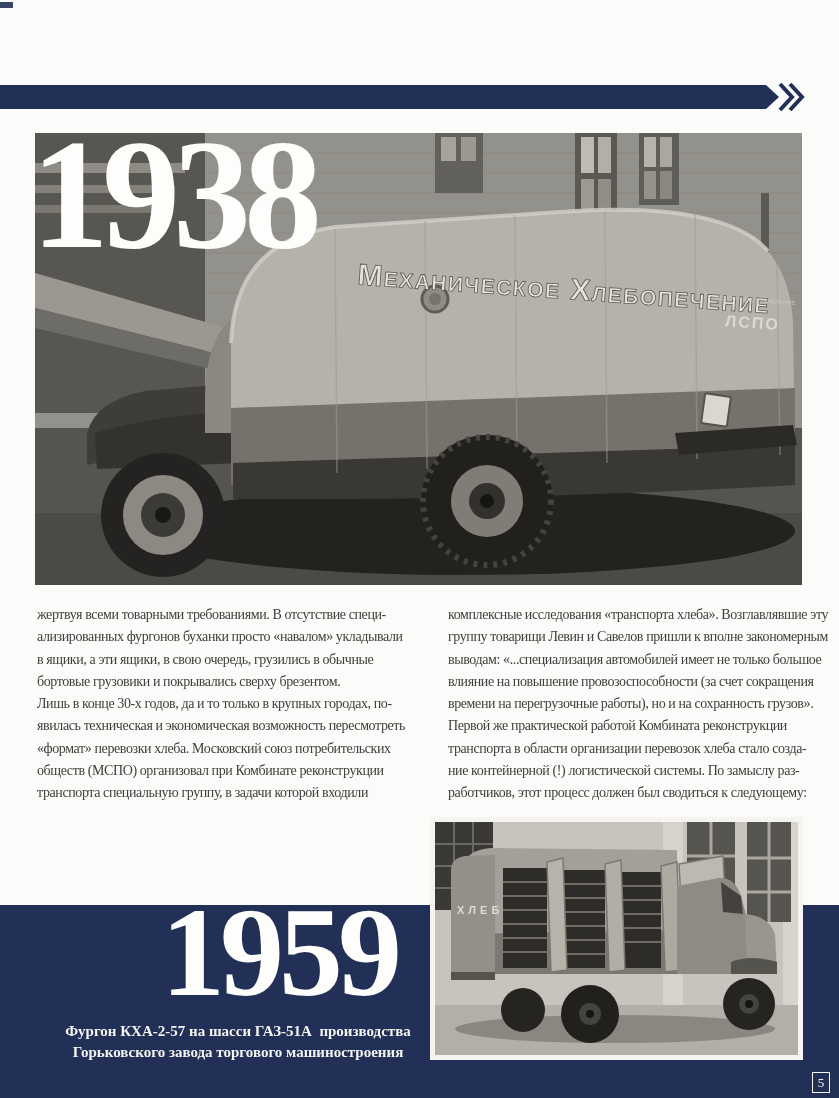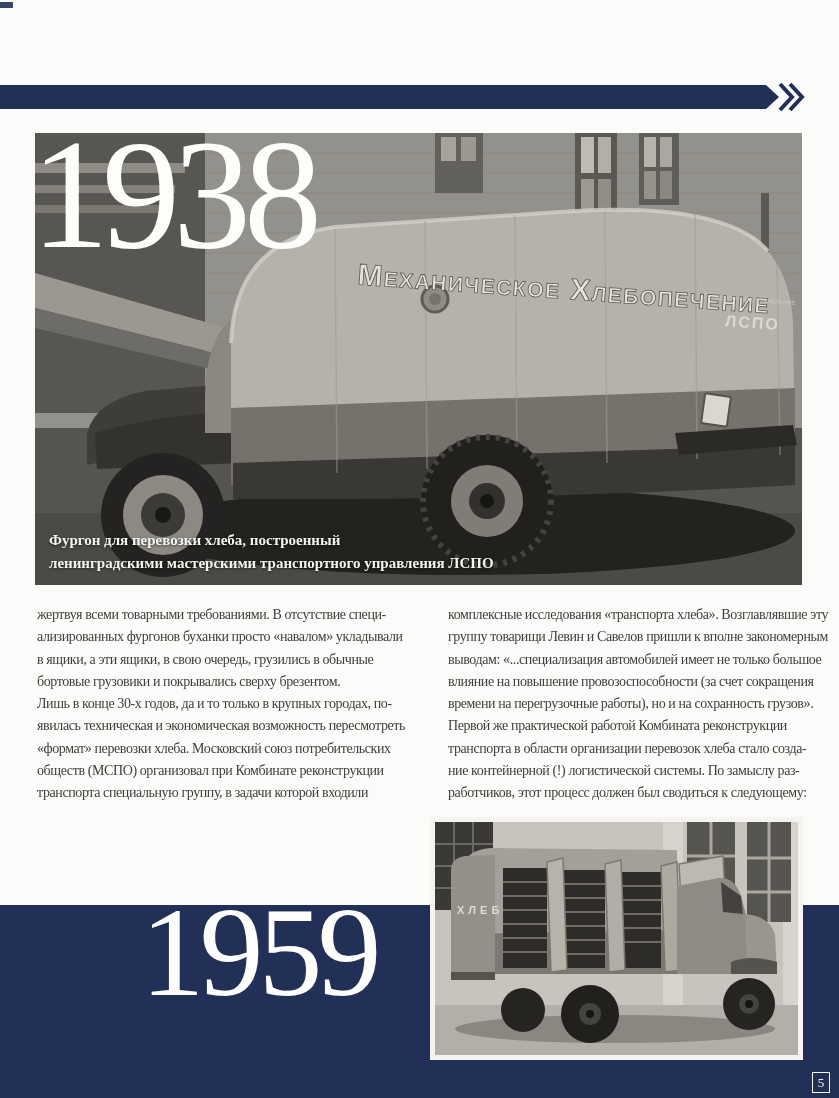--- a/index.html
+++ b/index.html
@@ -12,41 +12,41 @@
   .scan-artifact{position:absolute;left:0;top:2px;width:13px;height:6px;background:#223057;opacity:.9;}
   .top-bar{
     position:absolute;left:0;top:85px;width:779px;height:24px;background:#223057;
     clip-path:polygon(0 0,calc(100% - 13px) 0,100% 50%,calc(100% - 13px) 100%,0 100%);
   }
   .top-chevrons{position:absolute;left:777px;top:81px;}
   
   .photo1{position:absolute;left:35px;top:133px;width:767px;height:452px;background:#8f8d88;}
   .photo1 svg{position:absolute;left:0;top:0;}
   .year-big{
-    position:absolute;color:#fdfdfb;font-weight:normal;line-height:1;
+    position:absolute;color:#fdfdfb;font-weight:bold;line-height:1;
     font-family:"Liberation Serif",serif;
   }
   .year-1938{left:-4px;top:-16px;font-size:156px;letter-spacing:-7px;}
   .caption-photo1{
     position:absolute;left:14px;top:396px;width:600px;
     color:#f3f3ef;font-size:15px;font-weight:bold;line-height:22.5px;
     white-space:pre;text-shadow:0 1px 3px rgba(0,0,0,.55);
   }
   
   .column{
     position:absolute;top:604px;width:400px;
     font-size:14px;line-height:22.3px;letter-spacing:-0.4px;
     color:#40403e;white-space:pre;
   }
   .col-left{left:37px;}
   .col-right{left:448px;}
   
   .navy-block{position:absolute;left:0;top:905px;width:839px;height:193px;background:#223057;z-index:1;}
   .year-1959{
-    position:absolute;left:120px;top:-17px;width:277px;text-align:center;
+    position:absolute;left:120px;top:-17px;width:277px;text-align:right;
     font-size:128px;letter-spacing:-5px;
   }
   .caption-photo2{
     position:absolute;left:42px;top:116px;width:392px;text-align:center;
     color:#f3f3ef;font-size:15px;font-weight:bold;line-height:21px;white-space:pre;
   }
   .page-num{
     position:absolute;left:812px;top:167px;width:18px;height:21px;
     border:1px solid #f5f5f2;box-sizing:border-box;
     display:flex;align-items:center;justify-content:center;
@@ -166,22 +166,20 @@
         <g>
           <circle cx="452" cy="368" r="66" fill="#21201d"></circle>
           <circle cx="452" cy="368" r="64" fill="none" stroke="#45433f" stroke-width="6" stroke-dasharray="4 6"></circle>
           <circle cx="452" cy="368" r="36" fill="#7f7d76"></circle>
           <circle cx="452" cy="368" r="18" fill="#33312d"></circle>
           <circle cx="452" cy="368" r="7" fill="#161514"></circle>
         </g>
       </g>
     </svg>
     <div class="year-big year-1938">1938</div>
-    <figcaption class="caption-photo1">Фургон для перевозки хлеба, построенный
-ленинградскими мастерскими транспортного управления ЛСПО</figcaption>
   </figure>
 
   <div class="column col-left">жертвуя всеми товарными требованиями. В отсутствие специ-
 ализированных фургонов буханки просто «навалом» укладывали
 в ящики, а эти ящики, в свою очередь, грузились в обычные
 бортовые грузовики и покрывались сверху брезентом.
 Лишь в конце 30-х годов, да и то только в крупных городах, по-
 явилась техническая и экономическая возможность пересмотреть
 «формат» перевозки хлеба. Московский союз потребительских
 обществ (МСПО) организовал при Комбинате реконструкции
@@ -191,20 +189,22 @@
 выводам: «...специализация автомобилей имеет не только большое
 влияние на повышение провозоспособности (за счет сокращения
 времени на перегрузочные работы), но и на сохранность грузов».
 Первой же практической работой Комбината реконструкции
 транспорта в области организации перевозок хлеба стало созда-
 ние контейнерной (!) логистической системы. По замыслу раз-
 работчиков, этот процесс должен был сводиться к следующему:</div>
 
   <div class="navy-block">
     <div class="year-big year-1959">1959</div>
+    <div class="caption-photo2">Фургон КХА-2-57 на шасси ГАЗ-51А  производства
+Горьковского завода торгового машиностроения</div>
     <div class="page-num">
       <span>5</span>
     </div>
   </div>
 
   <figure class="photo2-frame" style="margin:0">
     <svg width="363" height="233" viewBox="0 0 363 233">
 
       <rect x="0" y="0" width="363" height="195" fill="#c7c4be"></rect>
       <rect x="228" y="0" width="20" height="195" fill="#d7d4ce"></rect>

